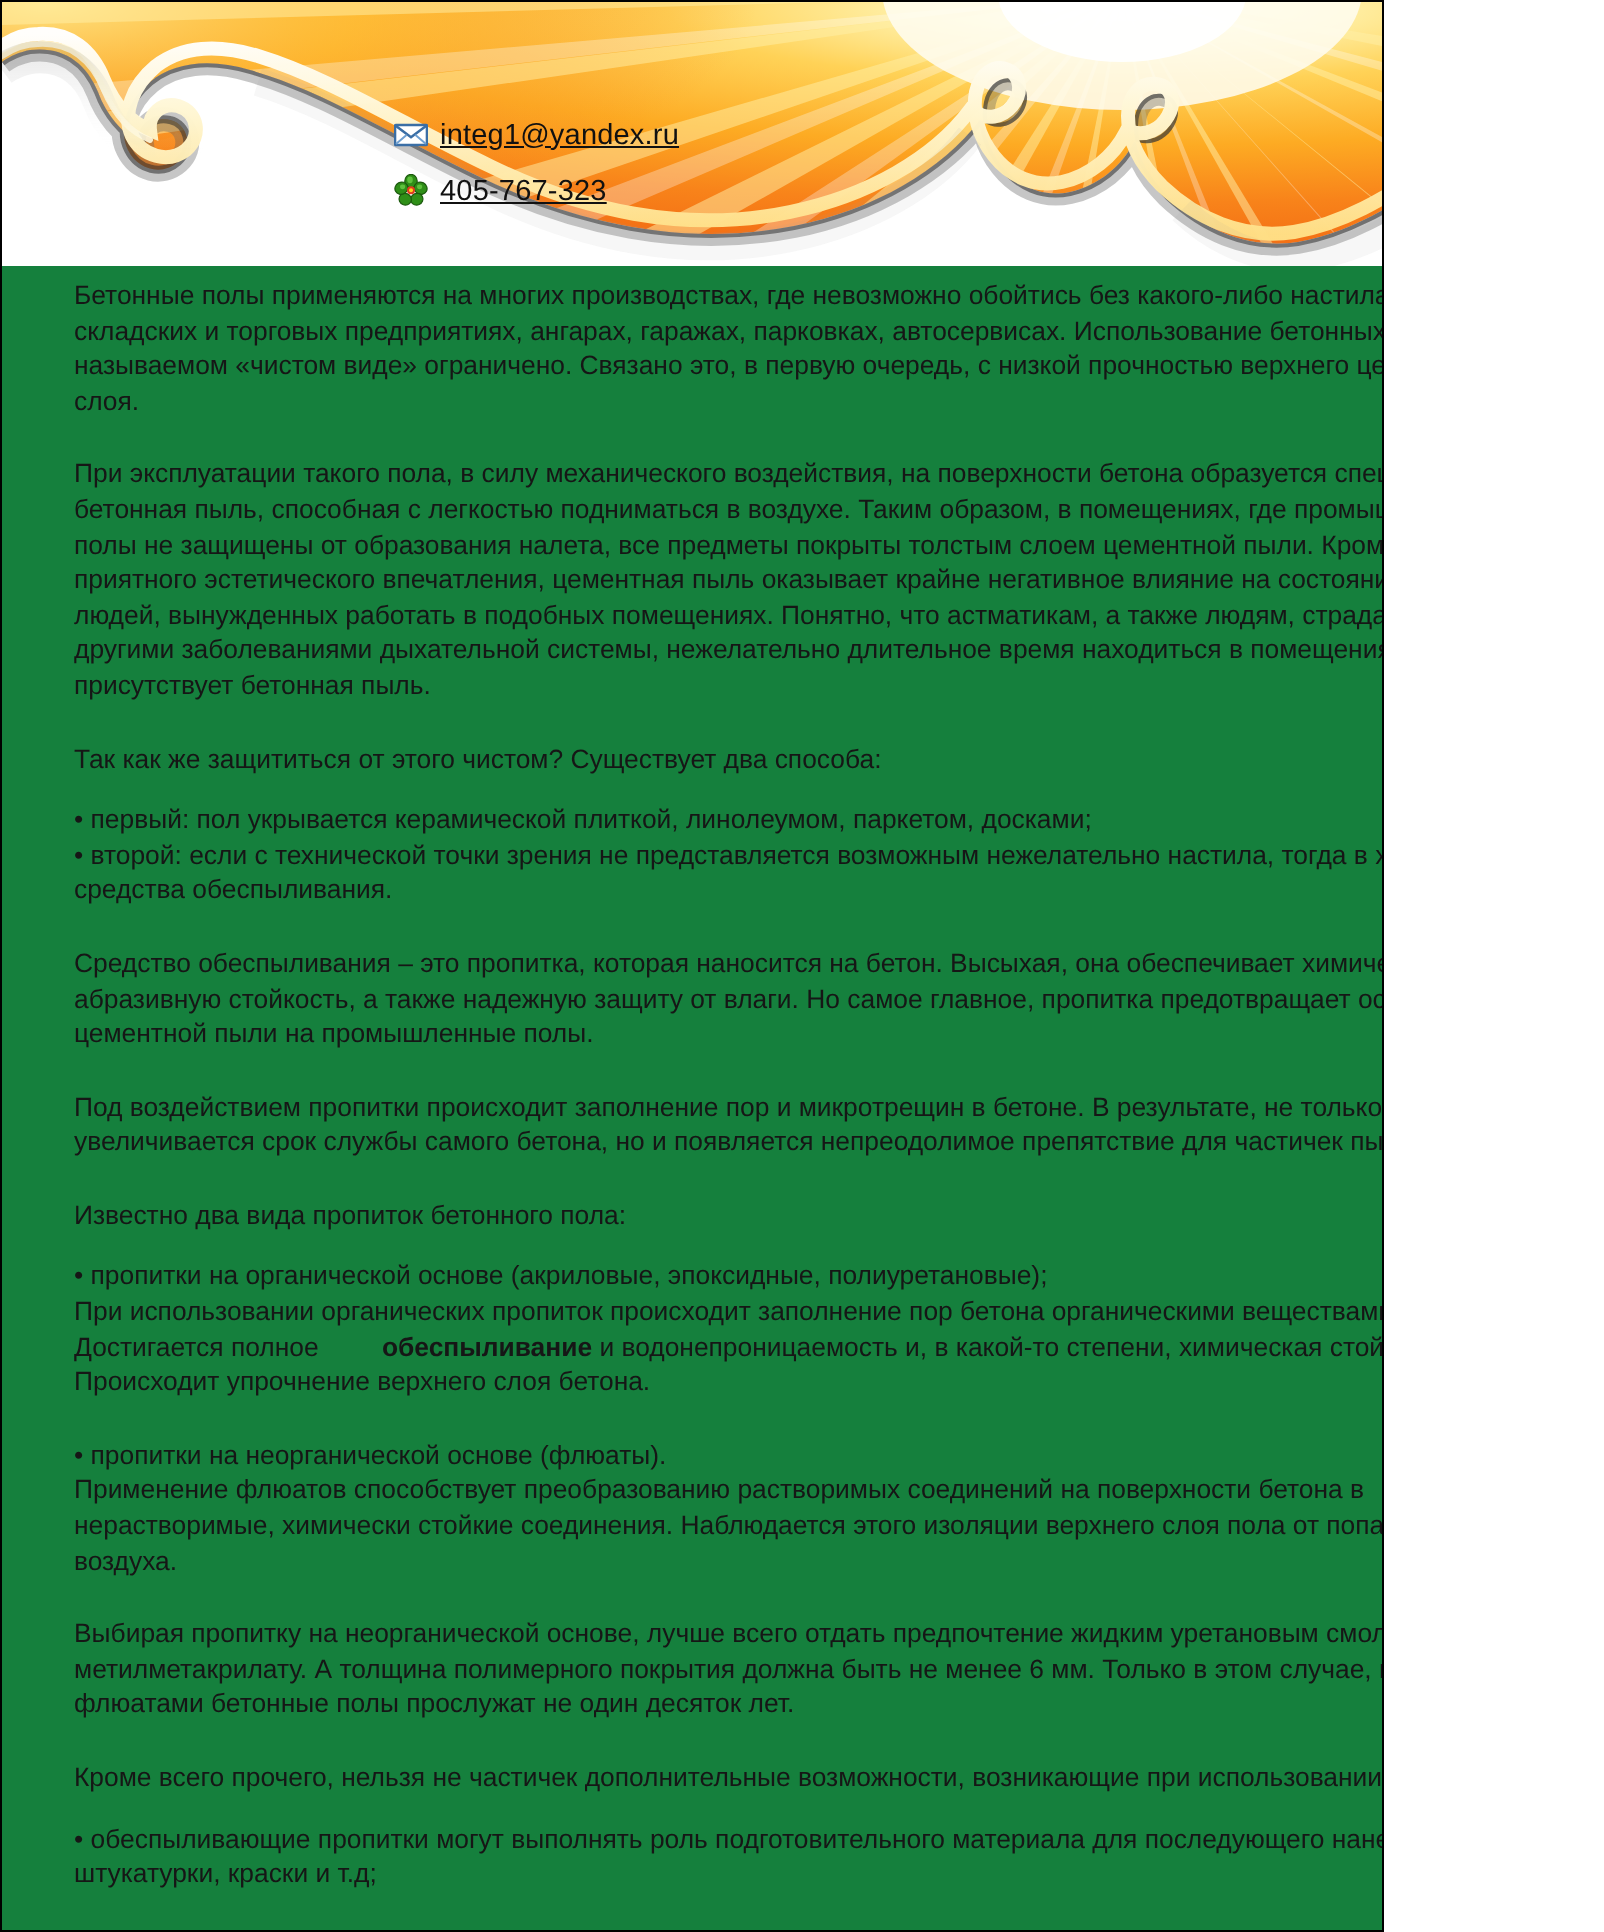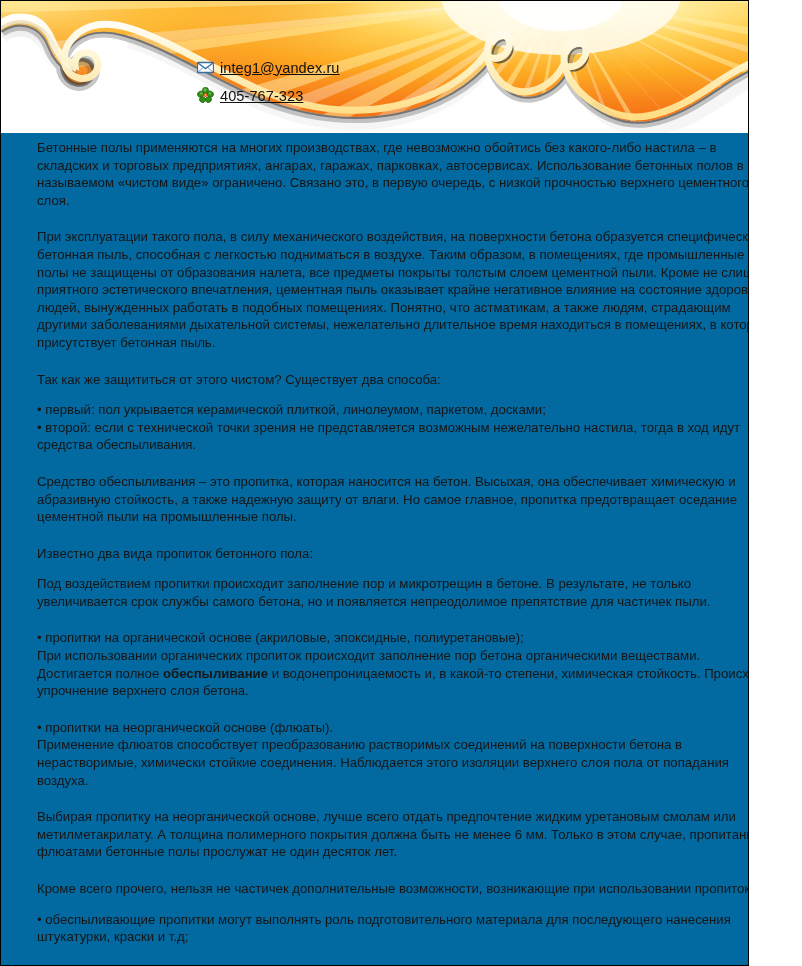--- a/index.html
+++ b/index.html
@@ -7,24 +7,24 @@
     margin: 0;
     padding: 0;
     background: #ffffff;
   }
   body {
     font-family: "Liberation Sans", sans-serif;
   }
 
   .page {
     position: relative;
-    width: 749px;
+    width: 692px;
     height: 966px;
     box-sizing: border-box;
-    background: #0369a1;
+    background: #15803d;
     border: 1px solid #000000;
     overflow: hidden;
   }
 
   
   .banner {
     position: absolute;
     top: 0;
     left: 0;
     width: 800px;
@@ -91,20 +91,21 @@
 
   .para {
     margin: 0 0 19px 0;
     white-space: pre-line;
   }
   .para.list-block {
     margin-bottom: 19px;
   }
   .para b {
     font-weight: bold;
+    margin-left: 28px;
   }
   .gap-sm { margin-bottom: 13px; }
 </style>
 </head>
 <body>
 
 <div class="page">
 
   <div class="banner">
     <svg viewBox="0 0 800 132" preserveAspectRatio="none" xmlns="http://www.w3.org/2000/svg">
@@ -414,23 +415,23 @@
 
     <p class="para">При эксплуатации такого пола, в силу механического воздействия, на поверхности бетона образуется специфическая бетонная пыль, способная с легкостью подниматься в воздухе. Таким образом, в  помещениях, где промышленные полы не защищены от образования налета, все предметы покрыты толстым слоем цементной пыли. Кроме не слишком приятного эстетического впечатления, цементная пыль оказывает крайне негативное влияние на состояние здоровья людей, вынужденных работать в подобных помещениях. Понятно, что астматикам, а также людям, страдающим другими заболеваниями дыхательной  системы, нежелательно длительное время находиться в помещениях, в которых присутствует бетонная пыль.</p>
 
     <p class="para gap-sm">Так как же защититься от этого чистом? Существует два способа:</p>
 
     <p class="para list-block">• первый: пол укрывается керамической  плиткой, линолеумом, паркетом, досками;
 • второй: если с технической точки зрения не представляется возможным нежелательно настила, тогда в ход идут средства обеспыливания.</p>
 
     <p class="para">Средство обеспыливания – это пропитка, которая наносится на бетон. Высыхая, она обеспечивает химическую и абразивную стойкость, а также надежную защиту от влаги. Но самое главное, пропитка предотвращает оседание цементной пыли на промышленные полы.</p>
 
+    <p class="para">Под воздействием пропитки происходит заполнение пор и микротрещин в бетоне. В результате, не только увеличивается срок службы самого бетона, но и появляется непреодолимое препятствие для частичек пыли.</p>
+
     <p class="para gap-sm">Известно два вида пропиток бетонного пола:</p>
-
-    <p class="para">Под воздействием пропитки происходит заполнение пор и микротрещин в бетоне. В результате, не только увеличивается срок службы самого бетона, но и появляется непреодолимое препятствие для частичек пыли.</p>
 
     <p class="para list-block"><span>• пропитки на органической основе (акриловые, эпоксидные, полиуретановые);
 При использовании органических пропиток происходит заполнение пор бетона органическими веществами. Достигается полное </span><b>обеспыливание</b><span> и водонепроницаемость и, в какой-то степени, химическая стойкость. Происходит упрочнение верхнего слоя бетона.</span></p>
 
     <p class="para list-block">• пропитки на неорганической основе (флюаты).
 Применение флюатов способствует преобразованию растворимых соединений на поверхности бетона в нерастворимые, химически стойкие соединения. Наблюдается этого изоляции верхнего слоя пола от попадания воздуха.</p>
 
     <p class="para">Выбирая пропитку на неорганической основе, лучше всего отдать предпочтение жидким уретановым смолам или метилметакрилату. А толщина полимерного покрытия должна быть не менее 6 мм. Только в этом случае, пропитанные флюатами бетонные полы прослужат не один десяток лет.</p>
 
     <p class="para gap-sm">Кроме всего прочего, нельзя не частичек дополнительные возможности, возникающие при использовании пропиток:</p>

